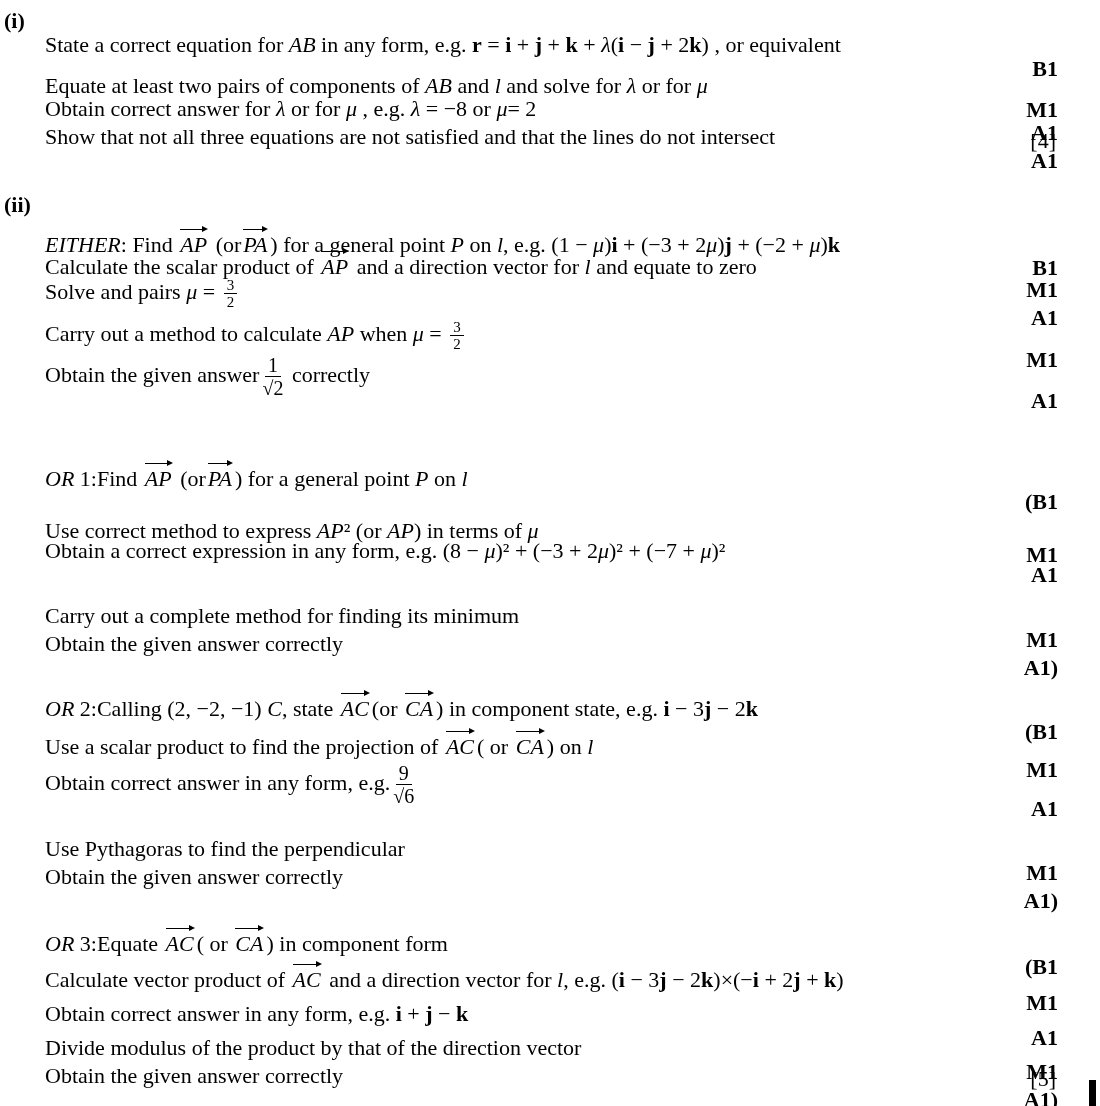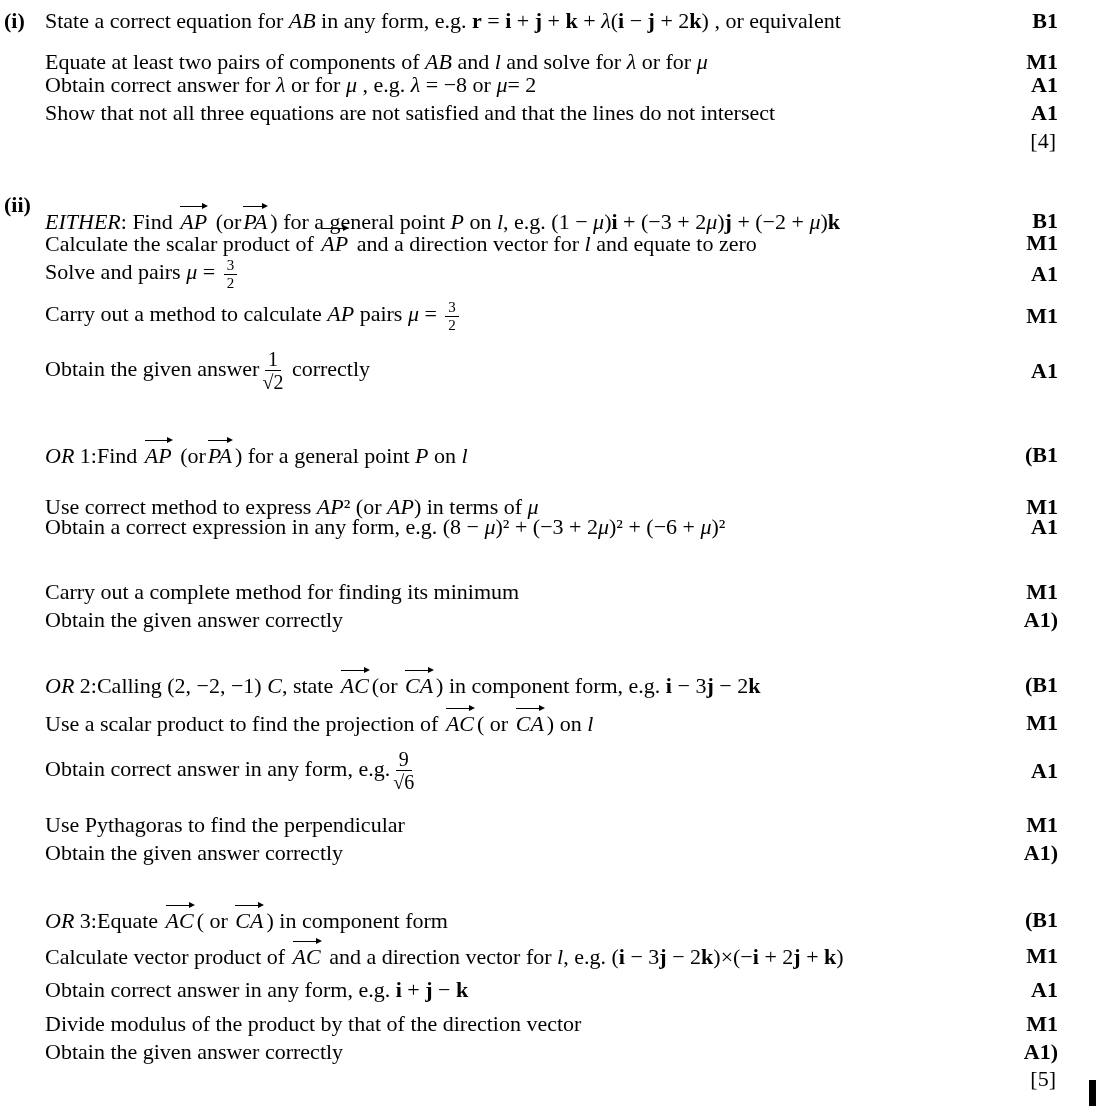--- a/index.html
+++ b/index.html
@@ -4,21 +4,21 @@
 <style>
   html,body { margin:0; padding:0; }
   body {
     width:1100px; height:1106px; position:relative; overflow:hidden;
     background:#ffffff; color:#000000;
     font-family:"Liberation Serif", serif; font-size:22px; line-height:1.18;
   }
   .seclabel { position:absolute; left:4px; font-weight:bold; }
   .row { position:absolute; left:45px; right:42px; display:flex; align-items:center; }
   .txt { flex:1; white-space:nowrap; }
-  .mark { font-weight:bold; white-space:nowrap; margin-left:10px; text-align:right; min-width:52px; }
+  .mark { font-weight:bold; white-space:nowrap; margin-left:10px; text-align:right; min-width:52px;margin-top:48px; }
   .total { position:absolute; right:44px; font-weight:normal; }
   span.i { font-style:italic; }
   span.b { font-weight:bold; }
   .vec { font-style:italic; position:relative; display:inline-block; margin:0 3px 0 2px; padding-top:2px; }
   .vec::before { content:""; position:absolute; left:0; right:5px; top:-1px; border-top:1.6px solid #000; }
   .vec::after { content:""; position:absolute; right:-1px; top:-4.4px; width:0; height:0;
                 border-style:solid; border-width:3.4px 0 3.4px 6.5px;
                 border-color:transparent transparent transparent #000; }
   .frac { display:inline-flex; flex-direction:column; align-items:center; vertical-align:middle;
           font-size:15px; line-height:1.12; margin:0 3px; }
@@ -58,57 +58,57 @@
   <div class="mark">M1</div>
 </div>
 <div class="row" style="top:257px">
   <div class="txt"><span>Solve and pairs </span><span class="i">μ</span><span> = </span><span class="frac">
         <span class="num">3</span>
         <span class="den">2</span>
       </span></div>
   <div class="mark">A1</div>
 </div>
 <div class="row" style="top:299px">
-  <div class="txt"><span>Carry out a method to calculate </span><span class="i">AP</span><span> pairs </span><span class="i">μ</span><span> = </span><span class="frac">
+  <div class="txt"><span>Carry out a method to calculate </span><span class="i">AP</span><span> when </span><span class="i">μ</span><span> = </span><span class="frac">
         <span class="num">3</span>
         <span class="den">2</span>
       </span></div>
   <div class="mark">M1</div>
 </div>
-<div class="row" style="top:348px">
+<div class="row" style="top:340px">
   <div class="txt"><span>Obtain the given answer</span><span class="frac lg">
         <span class="num">1</span>
         <span class="den">√2</span>
       </span><span> correctly</span></div>
   <div class="mark">A1</div>
 </div>
 
 <div class="row" style="top:441px">
   <div class="txt"><span class="i">OR</span><span> 1:Find </span><span class="vec">AP</span><span> (or</span><span class="vec">PA</span><span>) for a general point </span><span class="i">P</span><span> on </span><span class="i">l</span></div>
   <div class="mark">(B1</div>
 </div>
 <div class="row" style="top:494px">
   <div class="txt"><span>Use correct method to express </span><span class="i">AP</span><span>² (or </span><span class="i">AP</span><span>) in terms of </span><span class="i">μ</span></div>
   <div class="mark">M1</div>
 </div>
 <div class="row" style="top:514px">
-  <div class="txt"><span>Obtain a correct expression in any form, e.g. (8 − </span><span class="i">μ</span><span>)² + (−3 + 2</span><span class="i">μ</span><span>)² + (−6 + </span><span class="i">μ</span><span>)²</span></div>
+  <div class="txt"><span>Obtain a correct expression in any form, e.g. (8 − </span><span class="i">μ</span><span>)² + (−3 + 2</span><span class="i">μ</span><span>)² + (−7 + </span><span class="i">μ</span><span>)²</span></div>
   <div class="mark">A1</div>
 </div>
 <div class="row" style="top:579px">
   <div class="txt"><span>Carry out a complete method for finding its minimum</span></div>
   <div class="mark">M1</div>
 </div>
 <div class="row" style="top:607px">
   <div class="txt"><span>Obtain the given answer correctly</span></div>
   <div class="mark">A1)</div>
 </div>
 
 <div class="row" style="top:671px">
-  <div class="txt"><span class="i">OR</span><span> 2:Calling (2, −2, −1) </span><span class="i">C</span><span>, state </span><span class="vec">AC</span><span>(or </span><span class="vec">CA</span><span>) in component form, e.g. </span><span class="b">i</span><span> − 3</span><span class="b">j</span><span> − 2</span><span class="b">k</span></div>
+  <div class="txt"><span class="i">OR</span><span> 2:Calling (2, −2, −1) </span><span class="i">C</span><span>, state </span><span class="vec">AC</span><span>(or </span><span class="vec">CA</span><span>) in component state, e.g. </span><span class="b">i</span><span> − 3</span><span class="b">j</span><span> − 2</span><span class="b">k</span></div>
   <div class="mark">(B1</div>
 </div>
 <div class="row" style="top:709px">
   <div class="txt"><span>Use a scalar product to find the projection of </span><span class="vec">AC</span><span>( or </span><span class="vec">CA</span><span>) on </span><span class="i">l</span></div>
   <div class="mark">M1</div>
 </div>
 <div class="row" style="top:748px">
   <div class="txt"><span>Obtain correct answer in any form, e.g.</span><span class="frac lg">
         <span class="num">9</span>
         <span class="den">√6</span>

